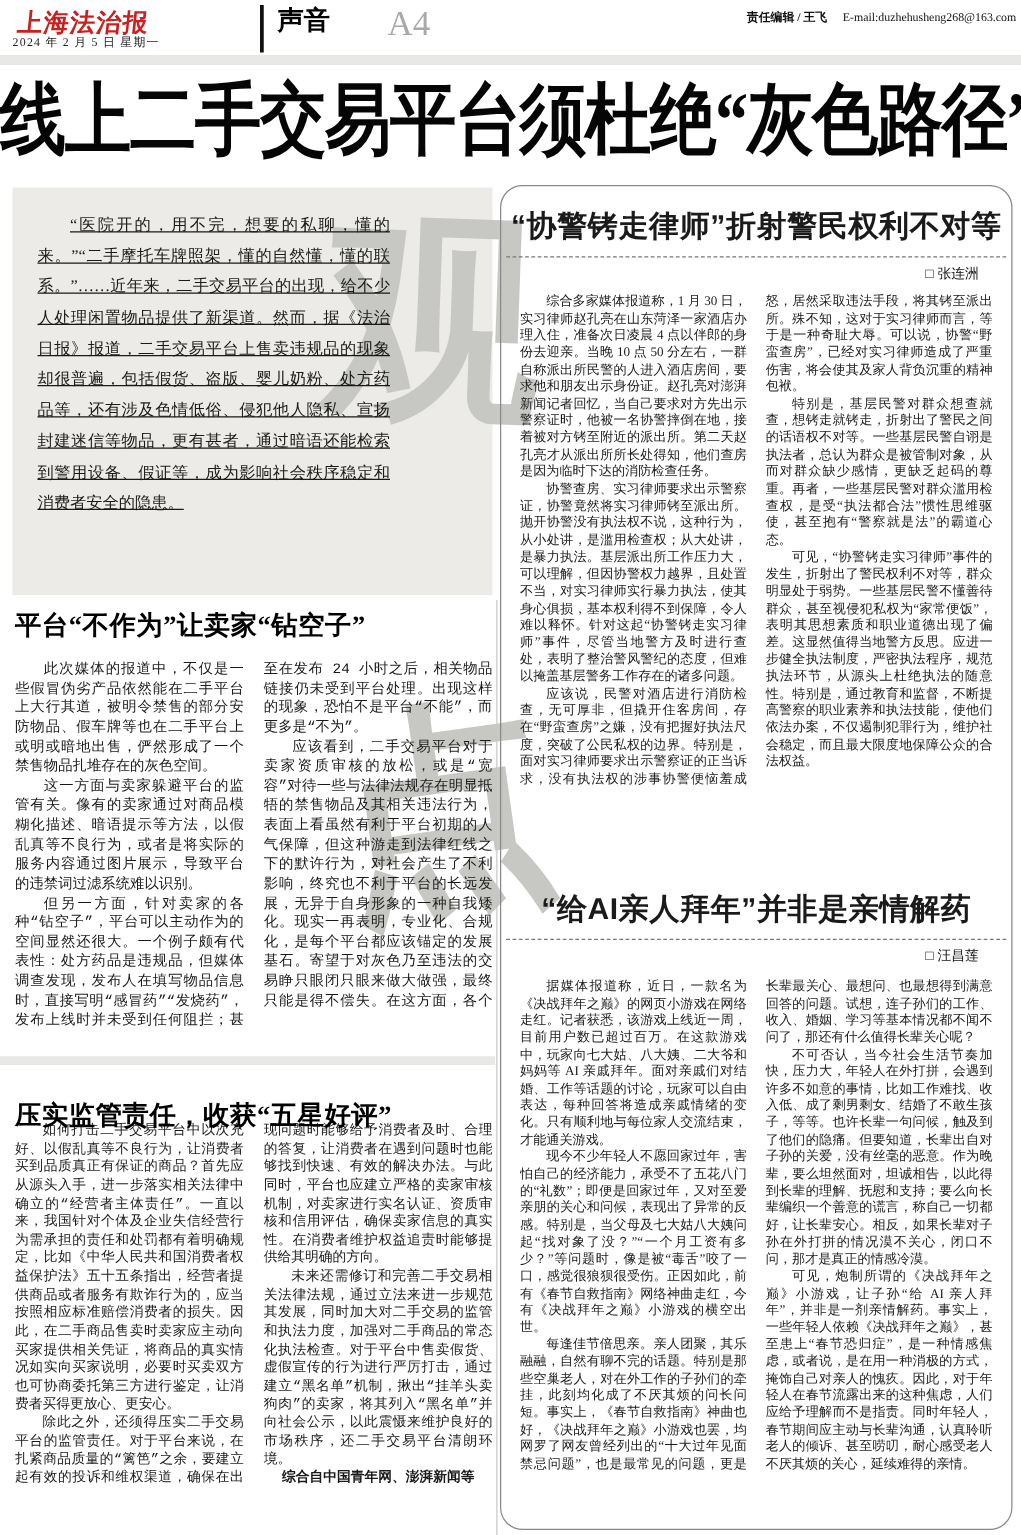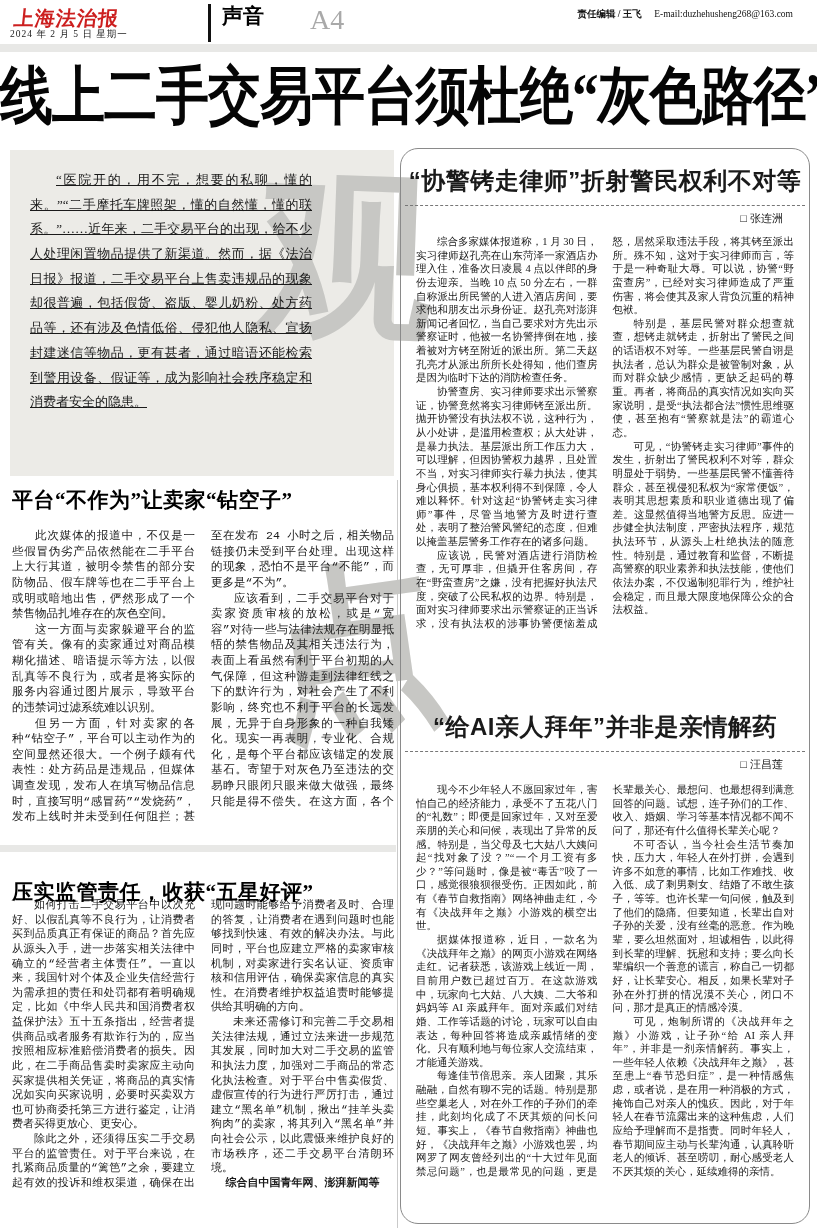--- a/index.html
+++ b/index.html
@@ -7,21 +7,21 @@
     position:relative;width:817px;height:1228px;margin:0 auto;
     background:#ffffff;overflow:hidden;
     font-family:"Liberation Serif","DejaVu Serif",serif;color:#1a1a1a;
   }
   
   .masthead{position:absolute;left:14px;top:5px;color:#cc1f1f;font-size:20px;font-weight:bold;transform:skewX(-6deg);letter-spacing:1px;}
   .dateline{position:absolute;left:10px;top:28px;font-size:9.5px;color:#222;letter-spacing:1px;}
   .head-divider{position:absolute;left:208px;top:4px;width:3px;height:38px;background:#111;}
   .section-name{position:absolute;left:222px;top:2px;font-size:21px;font-weight:bold;font-family:"Liberation Sans","DejaVu Sans",sans-serif;color:#000;}
   .page-no{position:absolute;left:310px;top:4px;font-size:28px;color:#a9a9a9;font-family:"Liberation Serif",serif;}
-  .editor-line{position:absolute;right:24px;top:8px;font-size:9.5px;color:#111;}
+  .editor-line{position:absolute;right:4px;top:8px;font-size:9.5px;color:#111;}
   .editor-line .ed{font-weight:bold;margin-right:10px;}
   .head-band{position:absolute;left:0;top:44px;width:817px;height:8px;background:#e8e8e6;}
   
   .headline{
     position:absolute;left:0;top:54px;width:817px;text-align:center;
     font-size:53px;font-weight:900;letter-spacing:-1px;color:#050505;
     transform:scaleY(1.18);transform-origin:top center;
     font-family:"Liberation Serif","DejaVu Serif",serif;white-space:nowrap;
   }
   
@@ -110,29 +110,29 @@
   <div class="v-rule"></div>
 
   <div class="op-box">
     <div class="op-title op-t1">“协警铐走律师”折射警民权利不对等</div>
     <div class="dash dash1"></div>
     <div class="op-author op-a1">□  张连洲</div>
     <div class="op-body op-b1">
       <p>综合多家媒体报道称，1 月 30 日，实习律师赵孔亮在山东菏泽一家酒店办理入住，准备次日凌晨 4 点以伴郎的身份去迎亲。当晚 10 点 50 分左右，一群自称派出所民警的人进入酒店房间，要求他和朋友出示身份证。赵孔亮对澎湃新闻记者回忆，当自己要求对方先出示警察证时，他被一名协警摔倒在地，接着被对方铐至附近的派出所。第二天赵孔亮才从派出所所长处得知，他们查房是因为临时下达的消防检查任务。</p>
       <p>协警查房、实习律师要求出示警察证，协警竟然将实习律师铐至派出所。抛开协警没有执法权不说，这种行为，从小处讲，是滥用检查权；从大处讲，是暴力执法。基层派出所工作压力大，可以理解，但因协警权力越界，且处置不当，对实习律师实行暴力执法，使其身心俱损，基本权利得不到保障，令人难以释怀。针对这起“协警铐走实习律师”事件，尽管当地警方及时进行查处，表明了整治警风警纪的态度，但难以掩盖基层警务工作存在的诸多问题。</p>
       <p>应该说，民警对酒店进行消防检查，无可厚非，但撬开住客房间，存在“野蛮查房”之嫌，没有把握好执法尺度，突破了公民私权的边界。特别是，面对实习律师要求出示警察证的正当诉求，没有执法权的涉事协警便恼羞成怒，居然采取违法手段，将其铐至派出所。殊不知，这对于实习律师而言，等于是一种奇耻大辱。可以说，协警“野蛮查房”，已经对实习律师造成了严重伤害，将会使其及家人背负沉重的精神包袱。</p>
-      <p>特别是，基层民警对群众想查就查，想铐走就铐走，折射出了警民之间的话语权不对等。一些基层民警自诩是执法者，总认为群众是被管制对象，从而对群众缺少感情，更缺乏起码的尊重。再者，将商品的真实情况如实向买家说明，是受“执法都合法”惯性思维驱使，甚至抱有“警察就是法”的霸道心态。</p>
+      <p>特别是，基层民警对群众想查就查，想铐走就铐走，折射出了警民之间的话语权不对等。一些基层民警自诩是执法者，总认为群众是被管制对象，从而对群众缺少感情，更缺乏起码的尊重。再者，一些基层民警对群众滥用检查权，是受“执法都合法”惯性思维驱使，甚至抱有“警察就是法”的霸道心态。</p>
       <p>可见，“协警铐走实习律师”事件的发生，折射出了警民权利不对等，群众明显处于弱势。一些基层民警不懂善待群众，甚至视侵犯私权为“家常便饭”，表明其思想素质和职业道德出现了偏差。这显然值得当地警方反思。应进一步健全执法制度，严密执法程序，规范执法环节，从源头上杜绝执法的随意性。特别是，通过教育和监督，不断提高警察的职业素养和执法技能，使他们依法办案，不仅遏制犯罪行为，维护社会稳定，而且最大限度地保障公众的合法权益。</p>
     </div>
 
     <div class="op-title op-t2">“给AI亲人拜年”并非是亲情解药</div>
     <div class="dash dash2"></div>
     <div class="op-author op-a2">□  汪昌莲</div>
     <div class="op-body op-b2">
+      <p>据媒体报道称，近日，一款名为《决战拜年之巅》的网页小游戏在网络走红。记者获悉，该游戏上线近一周，目前用户数已超过百万。在这款游戏中，玩家向七大姑、八大姨、二大爷和妈妈等 AI 亲戚拜年。面对亲戚们对结婚、工作等话题的讨论，玩家可以自由表达，每种回答将造成亲戚情绪的变化。只有顺利地与每位家人交流结束，才能通关游戏。</p>
       <p>现今不少年轻人不愿回家过年，害怕自己的经济能力，承受不了五花八门的“礼数”；即便是回家过年，又对至爱亲朋的关心和问候，表现出了异常的反感。特别是，当父母及七大姑八大姨问起“找对象了没？”“一个月工资有多少？”等问题时，像是被“毒舌”咬了一口，感觉很狼狈很受伤。正因如此，前有《春节自救指南》网络神曲走红，今有《决战拜年之巅》小游戏的横空出世。</p>
-      <p>据媒体报道称，近日，一款名为《决战拜年之巅》的网页小游戏在网络走红。记者获悉，该游戏上线近一周，目前用户数已超过百万。在这款游戏中，玩家向七大姑、八大姨、二大爷和妈妈等 AI 亲戚拜年。面对亲戚们对结婚、工作等话题的讨论，玩家可以自由表达，每种回答将造成亲戚情绪的变化。只有顺利地与每位家人交流结束，才能通关游戏。</p>
       <p>每逢佳节倍思亲。亲人团聚，其乐融融，自然有聊不完的话题。特别是那些空巢老人，对在外工作的子孙们的牵挂，此刻均化成了不厌其烦的问长问短。事实上，《春节自救指南》神曲也好，《决战拜年之巅》小游戏也罢，均网罗了网友曾经列出的“十大过年见面禁忌问题”，也是最常见的问题，更是长辈最关心、最想问、也最想得到满意回答的问题。试想，连子孙们的工作、收入、婚姻、学习等基本情况都不闻不问了，那还有什么值得长辈关心呢？</p>
       <p>不可否认，当今社会生活节奏加快，压力大，年轻人在外打拼，会遇到许多不如意的事情，比如工作难找、收入低、成了剩男剩女、结婚了不敢生孩子，等等。也许长辈一句问候，触及到了他们的隐痛。但要知道，长辈出自对子孙的关爱，没有丝毫的恶意。作为晚辈，要么坦然面对，坦诚相告，以此得到长辈的理解、抚慰和支持；要么向长辈编织一个善意的谎言，称自己一切都好，让长辈安心。相反，如果长辈对子孙在外打拼的情况漠不关心，闭口不问，那才是真正的情感冷漠。</p>
       <p>可见，炮制所谓的《决战拜年之巅》小游戏，让子孙“给 AI 亲人拜年”，并非是一剂亲情解药。事实上，一些年轻人依赖《决战拜年之巅》，甚至患上“春节恐归症”，是一种情感焦虑，或者说，是在用一种消极的方式，掩饰自己对亲人的愧疚。因此，对于年轻人在春节流露出来的这种焦虑，人们应给予理解而不是指责。同时年轻人，春节期间应主动与长辈沟通，认真聆听老人的倾诉、甚至唠叨，耐心感受老人不厌其烦的关心，延续难得的亲情。</p>
     </div>
   </div>
 
 </div>
 
 </body></html>

